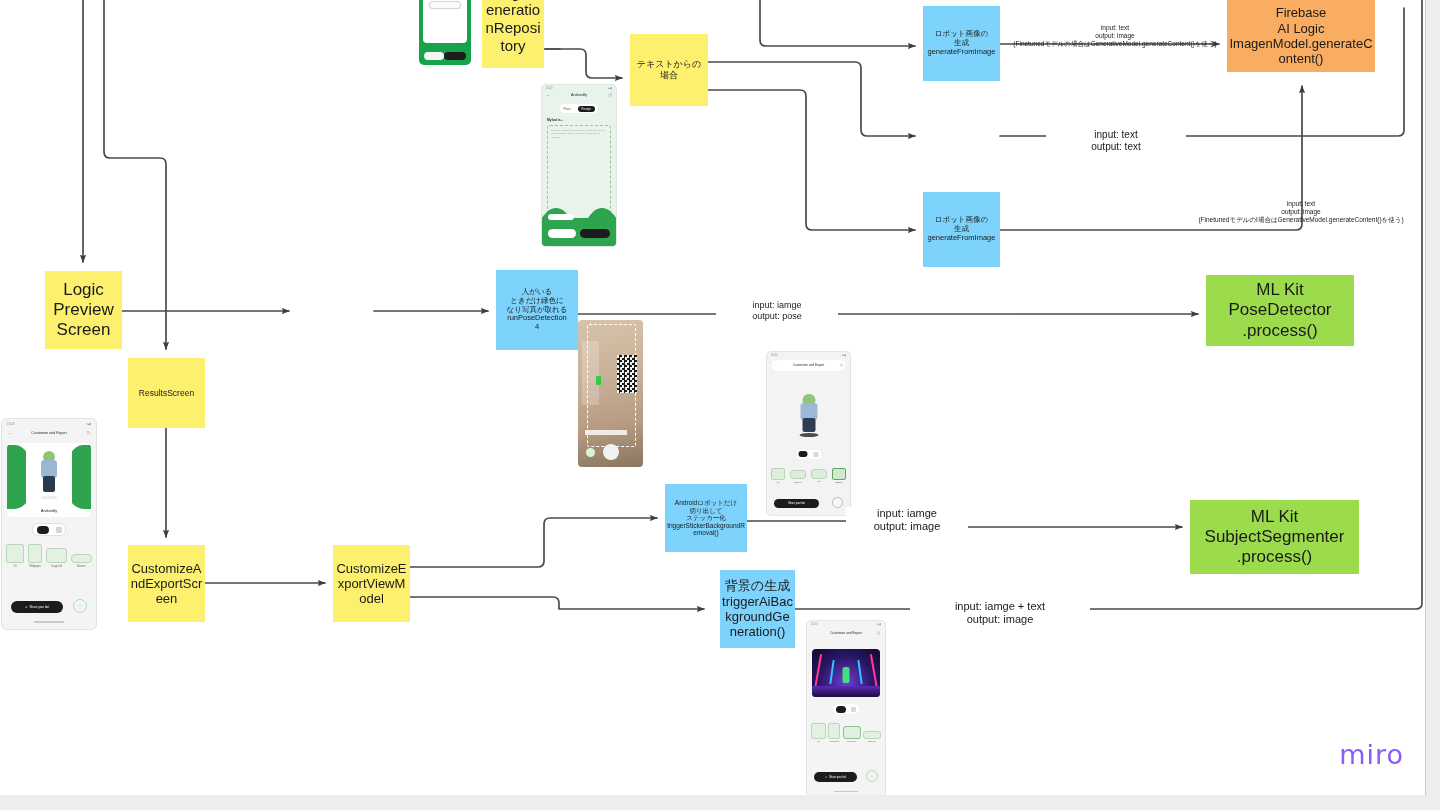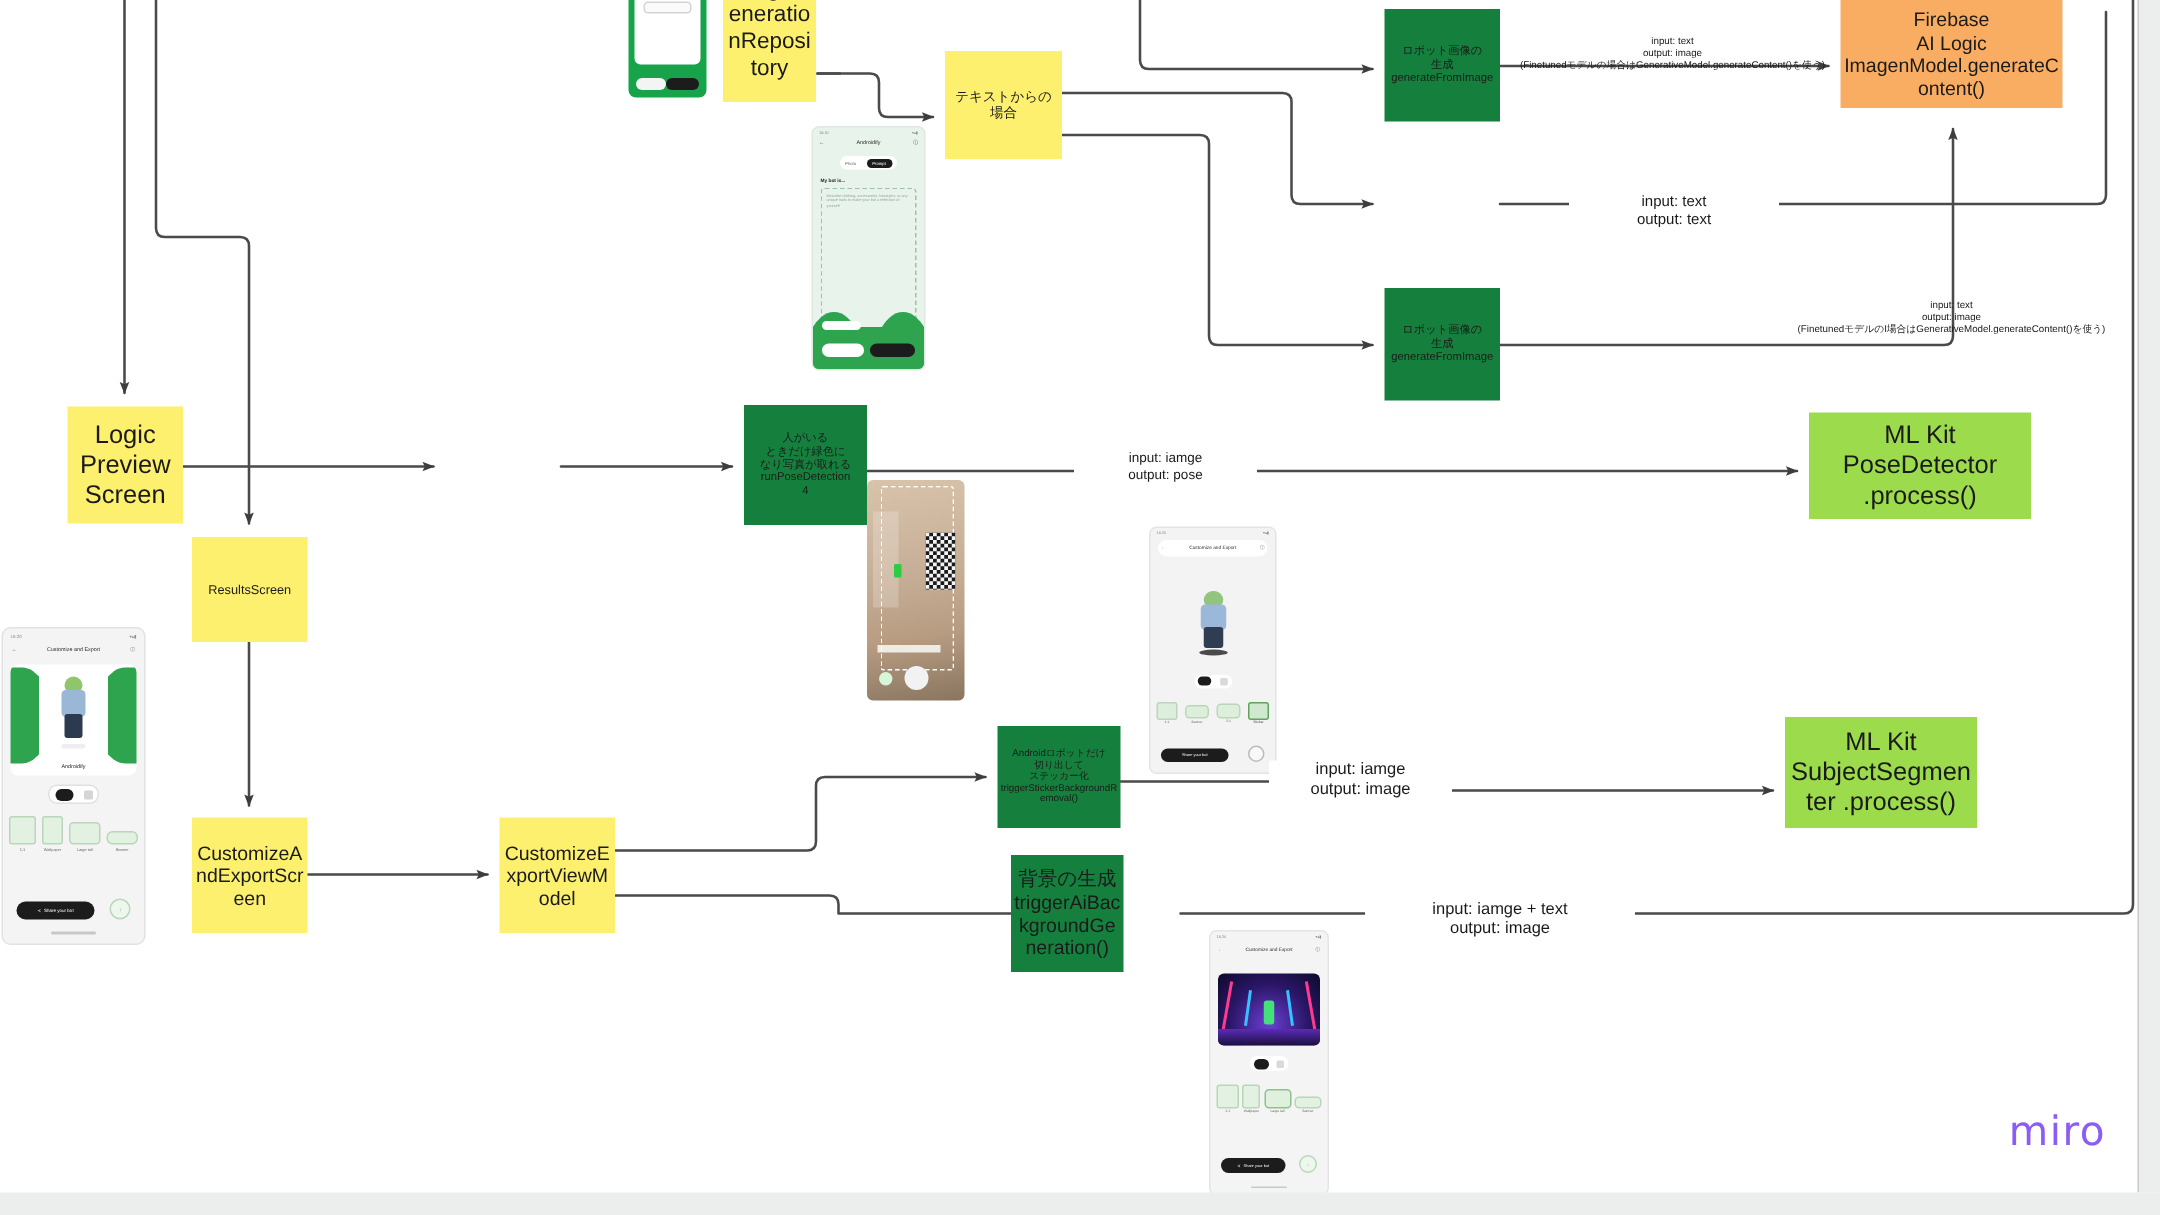--- a/index.html
+++ b/index.html
@@ -30,21 +30,21 @@
     position:absolute;
     box-sizing:border-box;
     display:flex;align-items:center;justify-content:center;
     text-align:center;
     color:#1a1a1a;
     line-height:1.18;
     word-break:break-word;
     padding:2px;
   }
   .sticky{background:#fdf06f;}
-  .blue{background:#15803d;}
+  .blue{background:#7dd3fc;}
   .orange{background:#f9ad62;}
   .green{background:#9cdc4c;}
 
   .lbl{
     position:absolute;
     text-align:center;
     color:#1a1a1a;
     line-height:1.22;
     white-space:pre-line;
   }
@@ -338,23 +338,23 @@
 
   <div class="node sticky" style="left:128px;top:545px;width:77px;height:77px;font-size:13px;">CustomizeAndExportScreen</div>
 
   <div class="node sticky" style="left:333px;top:545px;width:77px;height:77px;font-size:13px;">CustomizeExportViewModel</div>
 
   <div class="node blue" style="left:665px;top:484px;width:82px;height:68px;font-size:6.5px;white-space:pre-line;">Androidロボットだけ
 切り出して
 ステッカー化
 triggerStickerBackgroundRemoval()</div>
 
-  <div class="node green" style="left:1190px;top:478px;width:128px;height:74px;font-size:17px;">ML Kit SubjectSegmenter .process()</div>
-
-  <div class="node blue" style="left:674px;top:570px;width:75px;height:78px;font-size:13px;white-space:pre-line;">背景の生成
+  <div class="node green" style="left:1190px;top:500px;width:169px;height:74px;font-size:17px;">ML Kit SubjectSegmenter .process()</div>
+
+  <div class="node blue" style="left:720px;top:570px;width:75px;height:78px;font-size:13px;white-space:pre-line;">背景の生成
 triggerAiBackgroundGeneration()</div>
 
   <div class="lbl" style="left:1000px;top:24px;width:230px;font-size:6.5px;">input: text
 output: image
 (Finetunedモデルの場合はGenerativeModel.generateContent()を使う)</div>
 
   <div class="lbl" style="left:1046px;top:129px;width:140px;font-size:10px;background:#fff;">input: text
 output: text</div>
 
   <div class="lbl" style="left:1186px;top:200px;width:230px;font-size:6.5px;">input: text

